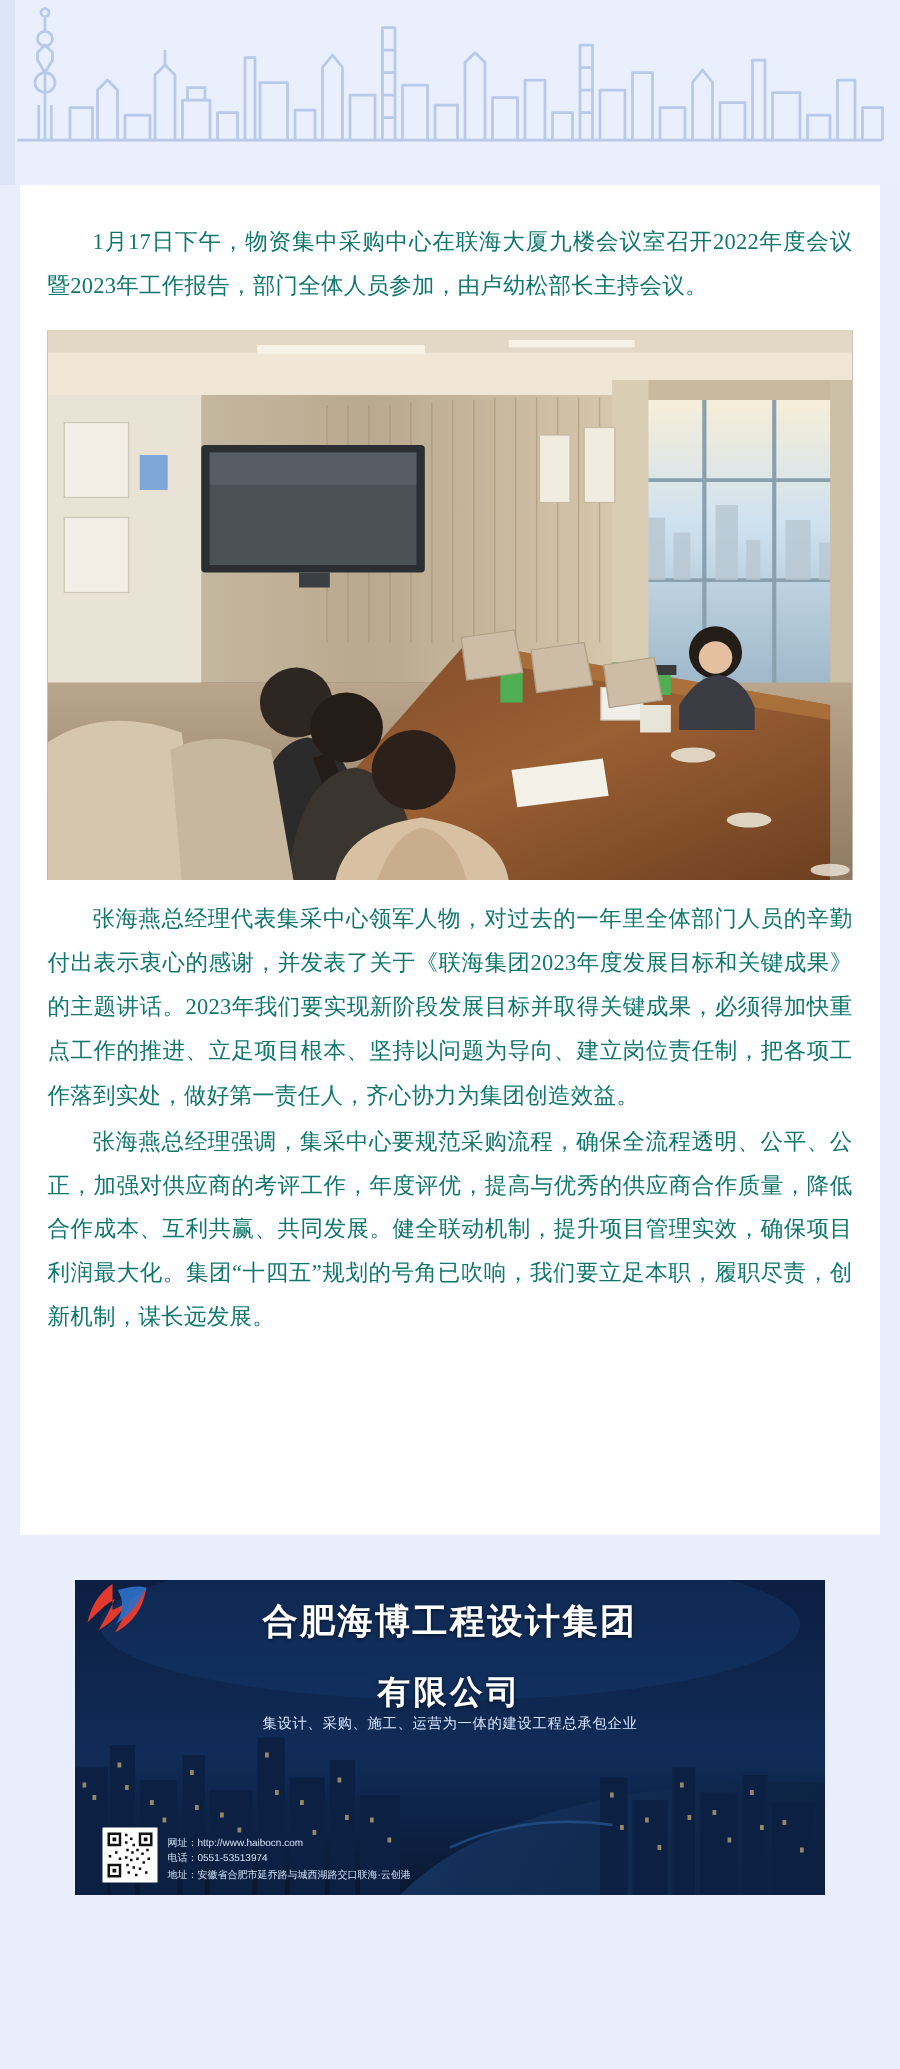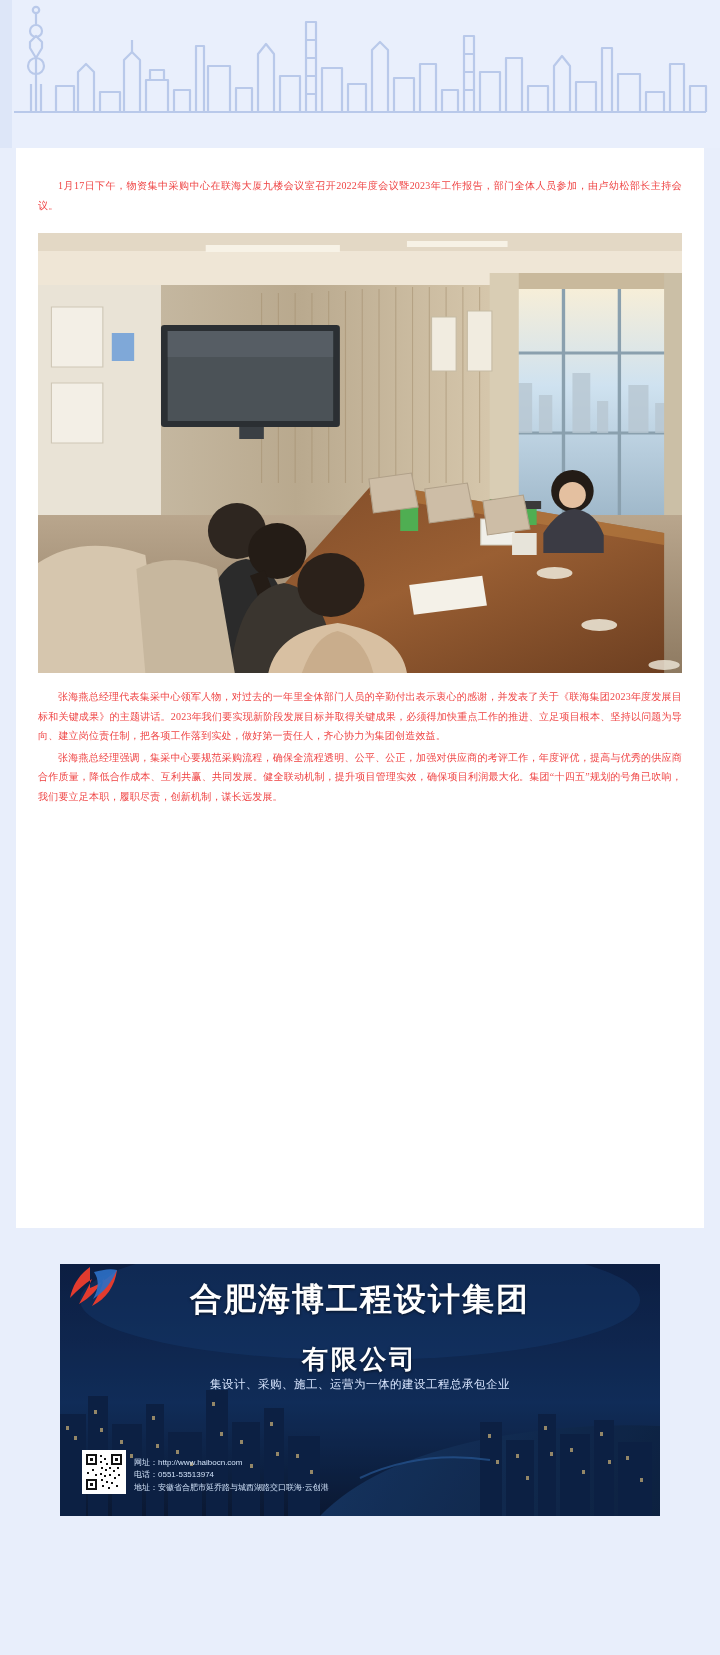--- a/index.html
+++ b/index.html
@@ -29,23 +29,23 @@
 
   
   .article {
     position: relative;
     margin: 0 16px;
     background: #ffffff;
     padding: 28px 22px 34px 22px;
     min-height: 1080px;
   }
   .para {
-    font-size: 10px;
+    font-size: 18px;
     line-height: 1.95;
-    color: #ef4444;
+    color: #0f766e;
     text-align: justify;
     text-indent: 2em;
     margin: 0 0 2px 0;
     letter-spacing: 0.2px;
     font-family: "Liberation Serif", "DejaVu Serif", serif;
   }
 
   .photo-wrap {
     margin: 18px 0 14px 0;
     width: 100%;
@@ -70,21 +70,21 @@
     position: absolute;
     left: 0; top: 0; right: 0; bottom: 0;
     display: flex;
     flex-direction: column;
     align-items: center;
     padding-top: 12px;
   }
   .ad-logo { width: 64px; height: 46px; }
   .ad-title {
     color: #ffffff;
-    font-size: 32px;
+    font-size: 28px;
     font-weight: bold;
     letter-spacing: 2px;
     margin-top: 2px;
     text-shadow: 0 1px 3px rgba(0,0,0,.6);
     font-family: "Liberation Sans", sans-serif;
   }
   .ad-title2 {
     color: #ffffff;
     font-size: 26px;
     font-weight: bold;
@@ -93,21 +93,21 @@
     text-shadow: 0 1px 3px rgba(0,0,0,.6);
   }
   .ad-sub {
     color: #d9e6ff;
     font-size: 11.5px;
     letter-spacing: .5px;
   }
   .ad-bottom {
     position: absolute;
     left: 22px;
-    bottom: 22px;
+    bottom: 10px;
     display: flex;
     align-items: flex-end;
     gap: 8px;
   }
   .qr {
     width: 44px; height: 44px;
     background: #ffffff;
     padding: 2px;
   }
   .qr svg { position: static; display: block; }

